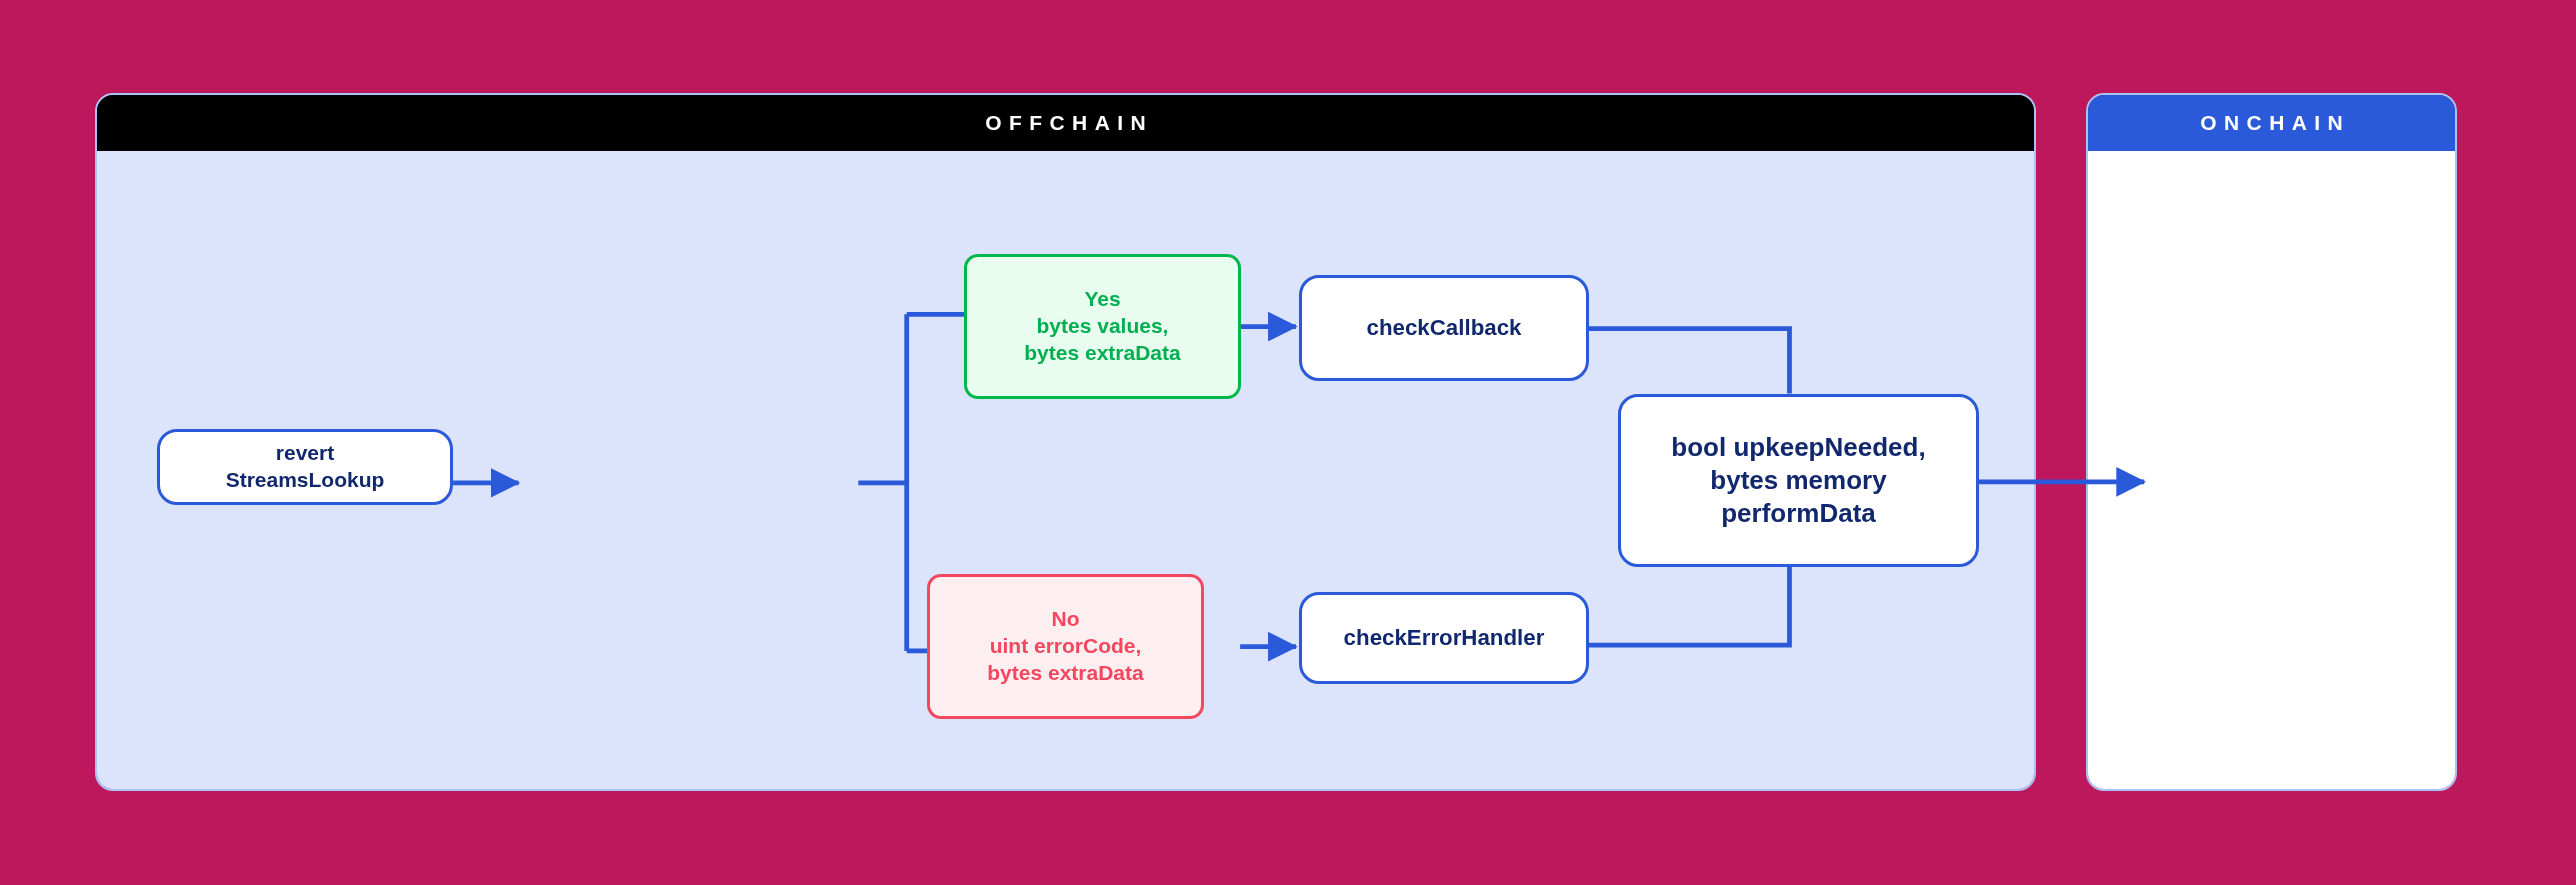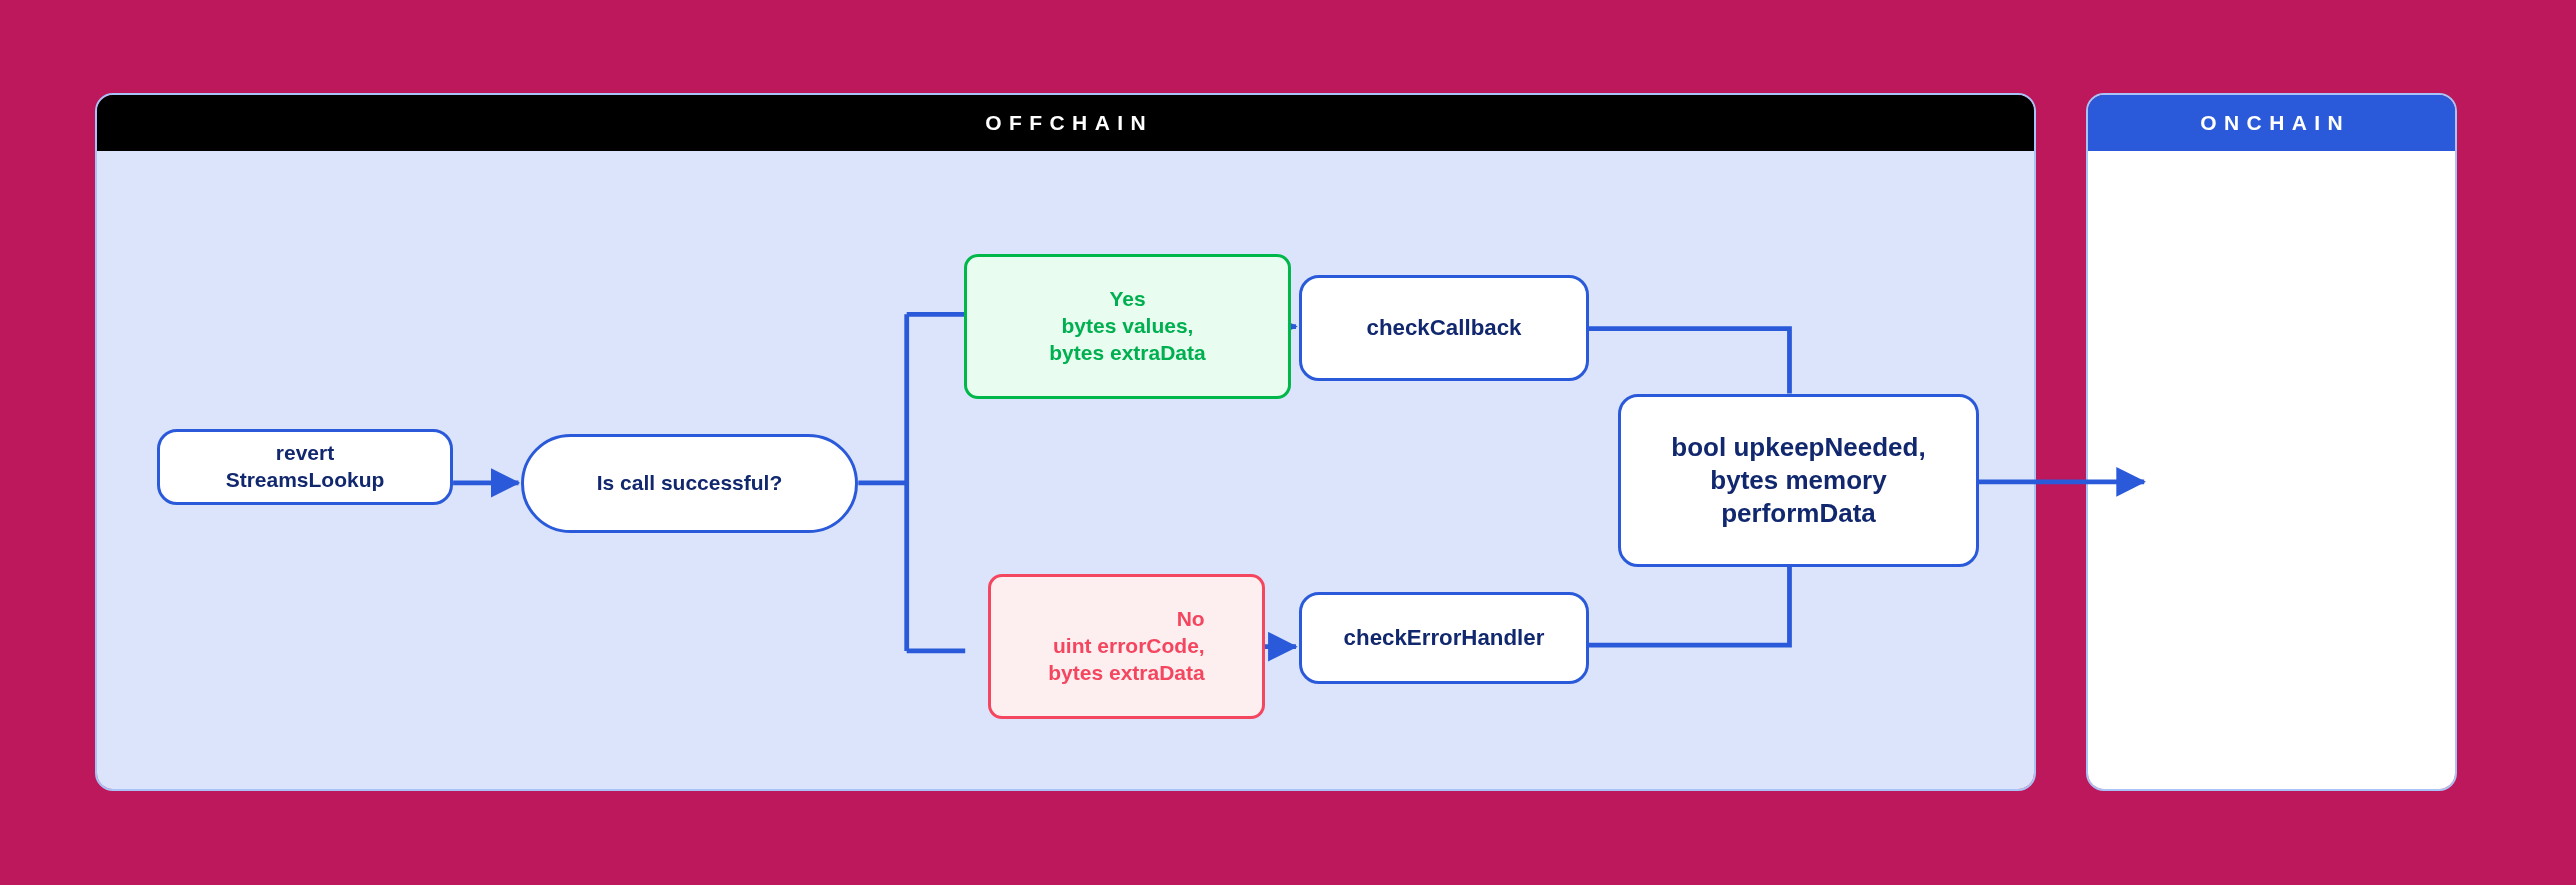--- a/index.html
+++ b/index.html
@@ -112,22 +112,22 @@
   }
   .node-no {
     background: #fdeef0;
     border-color: #f4465f;
     color: #f4465f;
     border-radius: 14px;
   }
 
   #node-revert        { left: 157px;  top: 429px;  width: 296px;  height: 76px; font-size: 21px; }
   #node-decision      { left: 521px;  top: 434px;  width: 337px;  height: 99px; font-size: 21px; }
-  #node-yes          { left: 964px; top: 254px;  width: 327px;  height: 145px; font-size: 21px; }
-  #node-no           { left: 988px; top: 574px; width: 277px;  height: 145px; font-size: 21px; text-align: right; }
+  #node-yes          { left: 964px; top: 254px;  width: 277px;  height: 145px; font-size: 21px; }
+  #node-no           { left: 927px; top: 574px; width: 277px;  height: 145px; font-size: 21px; }
   #node-checkcallback { left: 1299px; top: 275px;  width: 290px;  height: 106px; font-size: 22.3px; }
   #node-checkerror    { left: 1299px; top: 592px; width: 290px;  height: 92px; font-size: 22.3px; }
   #node-bool          { left: 1618px; top: 394px;  width: 361px;  height: 173px; font-size: 26px; }
   #node-performupkeep { left: 2147px; top: 429px;  width: 283px;  height: 106px; font-size: 22.3px; }
 </style>
 </head>
 <body>
 
 <div id="stage">
 
@@ -165,21 +165,20 @@
 
       <path d="M 2988 1213 L 3365 1213 L 3365 1066"></path>
 
       <path d="M 3721 906 L 4032 906" marker-end="url(#arrowhead)"></path>
     </g>
   </svg>
 
   <div class="node node-proc" id="node-revert">revert
 StreamsLookup</div>
 
-  <div class="node node-decision" id="node-decision">Is call successful?</div>
 
   <div class="node node-yes" id="node-yes">Yes
 bytes values,
 bytes extraData</div>
 
   <div class="node node-no" id="node-no">No
 uint errorCode,
 bytes extraData</div>
 
   <div class="node node-proc" id="node-checkcallback">checkCallback</div>

